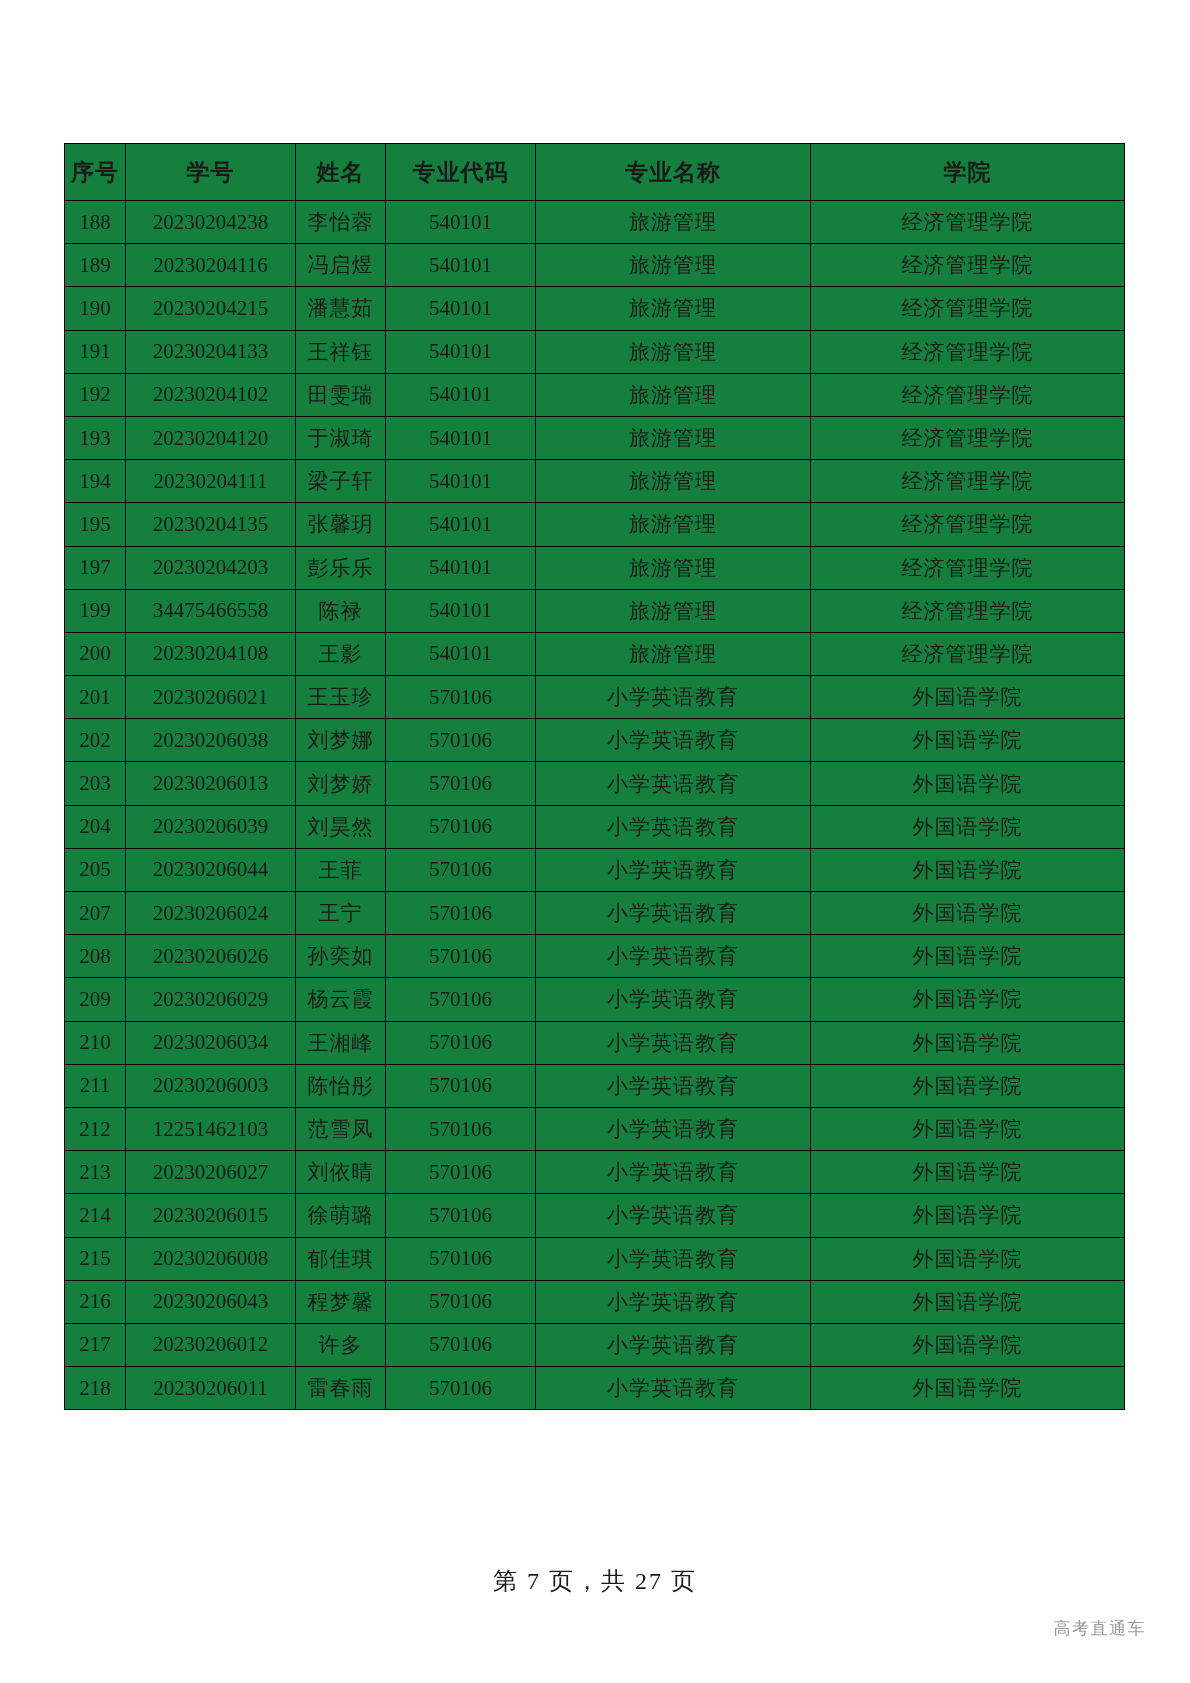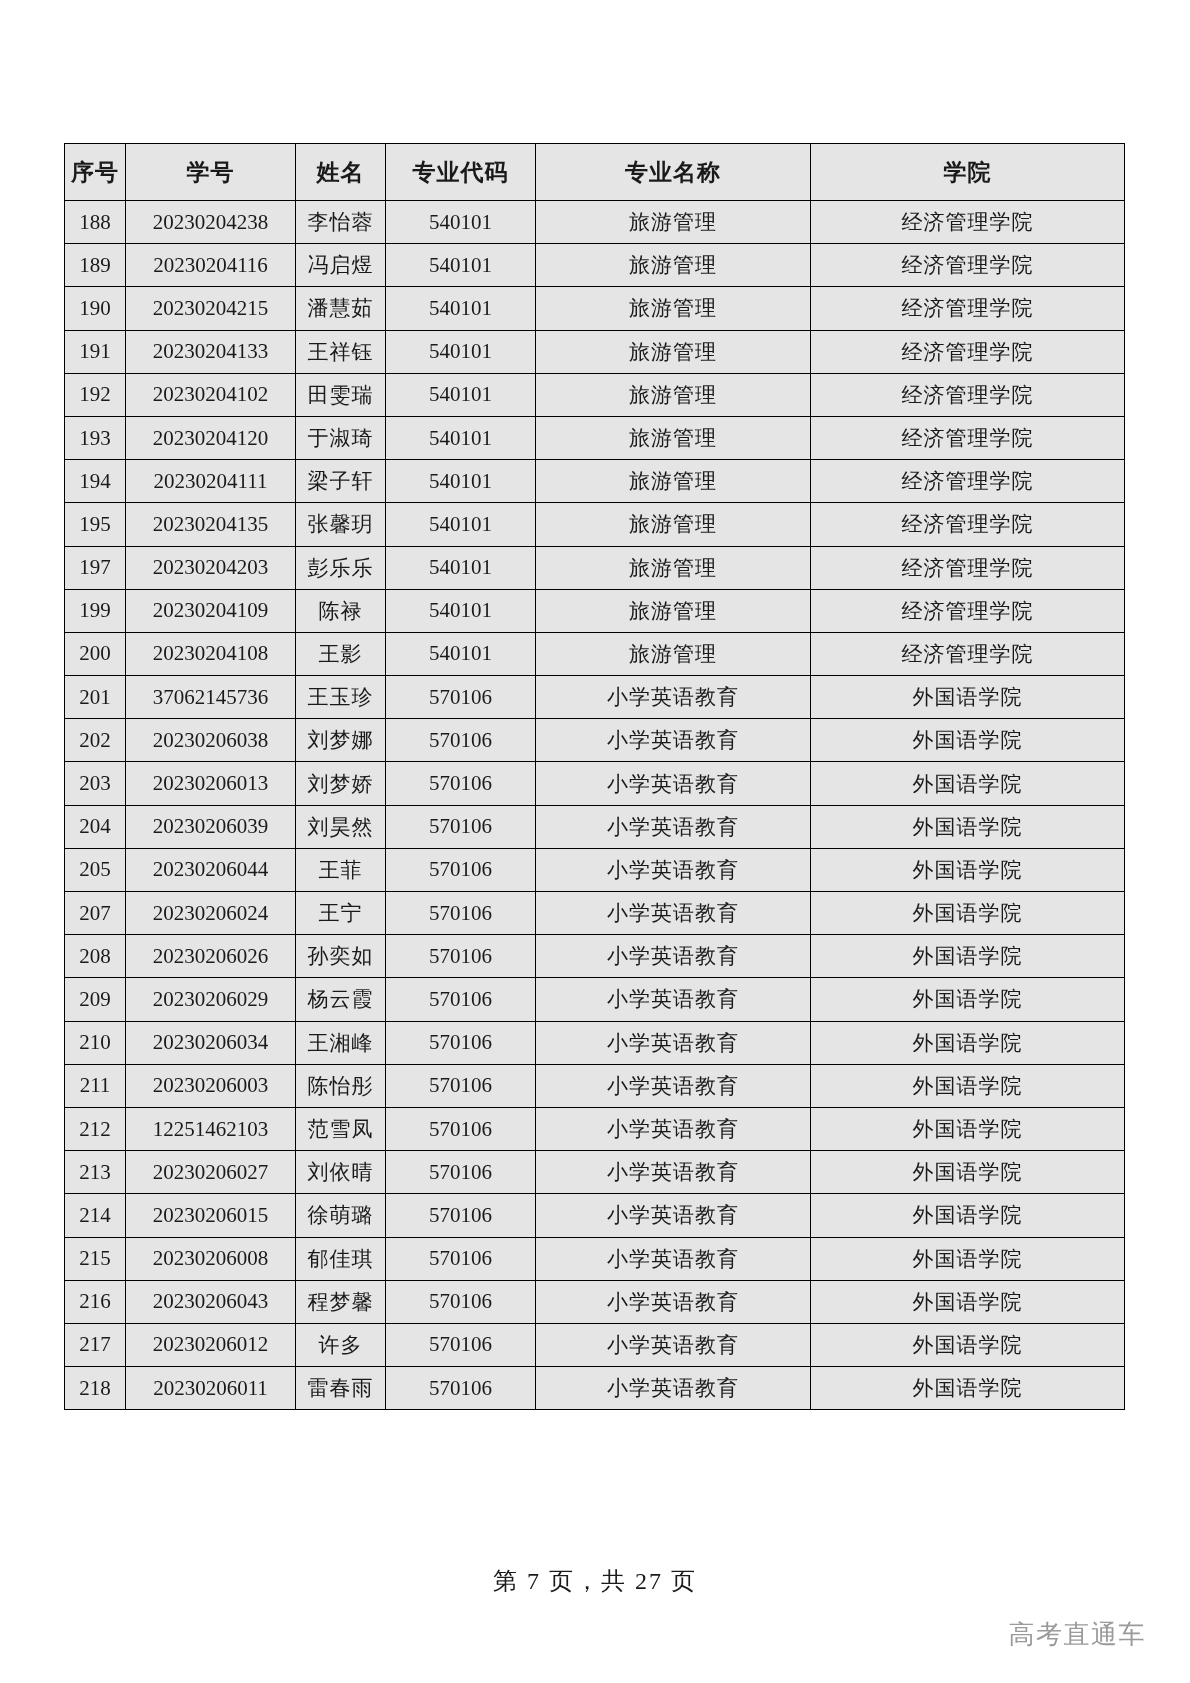--- a/index.html
+++ b/index.html
@@ -27,21 +27,21 @@
     position: absolute;
     left: 64px;
     top: 143px;
     width: 1060px;
   }
 
   table.roster {
     border-collapse: collapse;
     width: 1060px;
     table-layout: fixed;
-    background: #e5e5e5;
+    background: #15803d;
   }
 
   table.roster col.c-seq   { width: 61px;  }
   table.roster col.c-sid   { width: 170px; }
   table.roster col.c-name  { width: 90px;  }
   table.roster col.c-code  { width: 150px; }
   table.roster col.c-major { width: 275px; }
   table.roster col.c-col   { width: 314px; }
 
   table.roster th,
@@ -93,21 +93,21 @@
     color: #1a1a1a;
     letter-spacing: 2px;
     font-family: "Liberation Serif", "DejaVu Serif", serif;
   }
 
   
   .watermark {
     position: absolute;
     right: 44px;
     top: 1617px;
-    font-size: 26px;
+    font-size: 17px;
     color: #9a9a9a;
     letter-spacing: 1.5px;
     font-family: "Liberation Sans", "DejaVu Sans", sans-serif;
     user-select: none;
   }
 </style>
 </head>
 <body>
 
 <div class="page">
@@ -200,37 +200,37 @@
           <tr>
             <td class="cell-seq">197</td>
             <td class="cell-sid">20230204203</td>
             <td class="cell-name">彭乐乐</td>
             <td class="cell-code">540101</td>
             <td class="cell-major">旅游管理</td>
             <td class="cell-college">经济管理学院</td>
           </tr>
           <tr>
             <td class="cell-seq">199</td>
-            <td class="cell-sid">20230204109</td>
+            <td class="cell-sid">34475466558</td>
             <td class="cell-name">陈禄</td>
             <td class="cell-code">540101</td>
             <td class="cell-major">旅游管理</td>
             <td class="cell-college">经济管理学院</td>
           </tr>
           <tr>
             <td class="cell-seq">200</td>
             <td class="cell-sid">20230204108</td>
             <td class="cell-name">王影</td>
             <td class="cell-code">540101</td>
             <td class="cell-major">旅游管理</td>
             <td class="cell-college">经济管理学院</td>
           </tr>
           <tr>
             <td class="cell-seq">201</td>
-            <td class="cell-sid">37062145736</td>
+            <td class="cell-sid">20230206021</td>
             <td class="cell-name">王玉珍</td>
             <td class="cell-code">570106</td>
             <td class="cell-major">小学英语教育</td>
             <td class="cell-college">外国语学院</td>
           </tr>
           <tr>
             <td class="cell-seq">202</td>
             <td class="cell-sid">20230206038</td>
             <td class="cell-name">刘梦娜</td>
             <td class="cell-code">570106</td>

